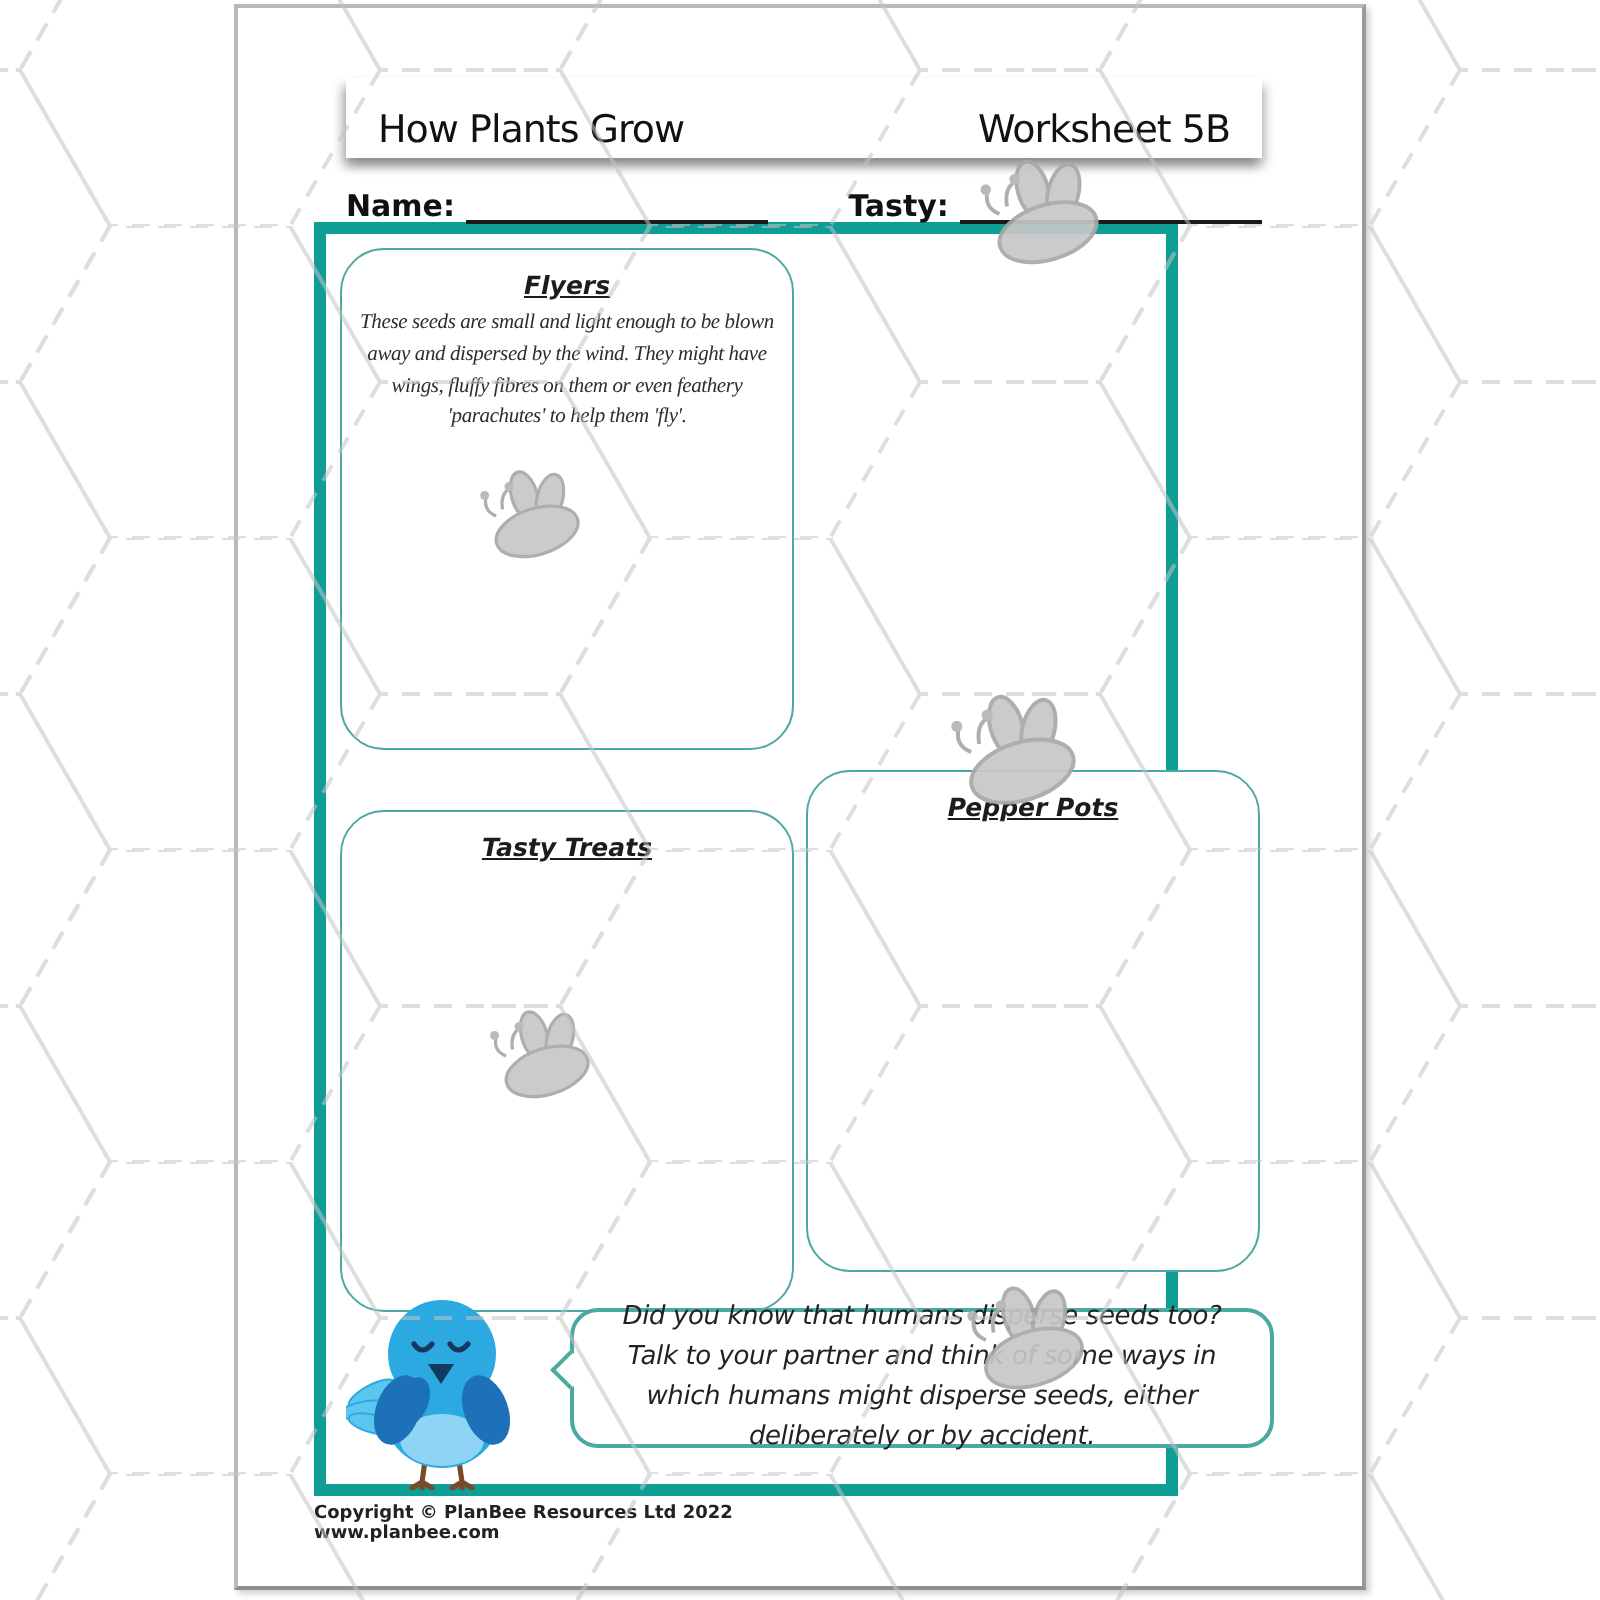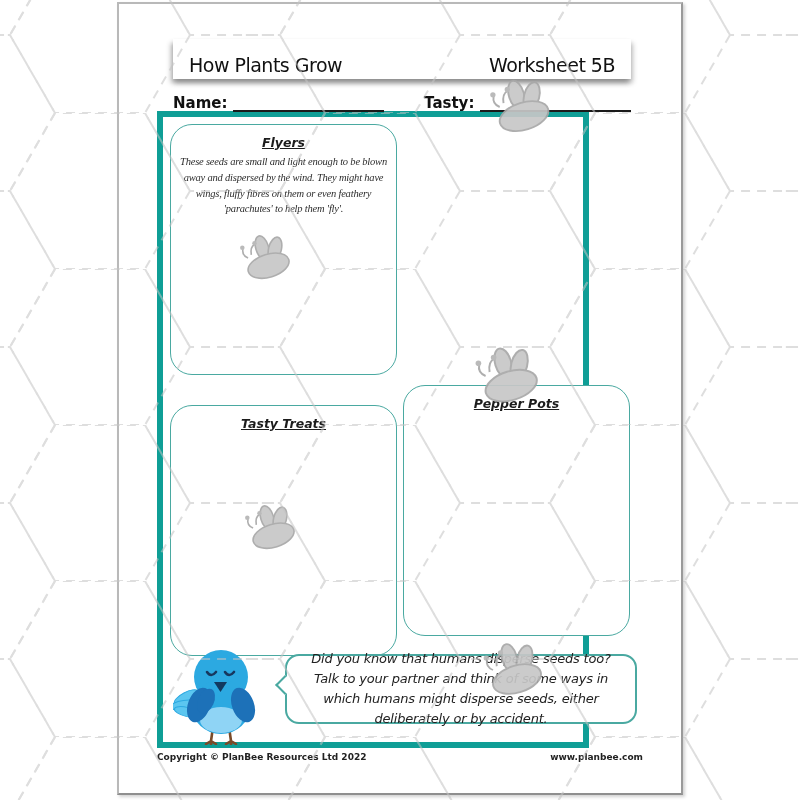--- a/index.html
+++ b/index.html
@@ -87,21 +87,21 @@
   }
   .bubble-text {
     font-style:italic; font-size:13px; line-height:1.55; color:#222;
     text-align:center; letter-spacing:-0.2px;
   }
   .bird { position:absolute; left:10px; top:528px; width:92px; height:100px; z-index:4; }
 
   
   .footer {
     position:absolute; left:38px; top:748px; width:486px;
-    display:flex; justify-content:space-between; z-index:2;
+    display:flex; justify-content:space-between; z-index:2;flex-direction:column;
   }
   .footer span { font-weight:bold; font-size:9px; color:#222; }
 
   
   .fly { position:absolute; z-index:5; opacity:.92; pointer-events:none; }
   .fly svg { display:block; width:100%; height:100%; }
 </style>
 </head>
 <body>
 

